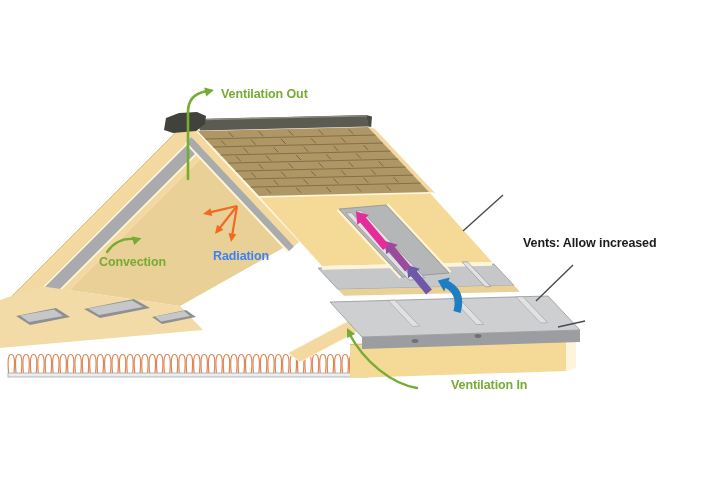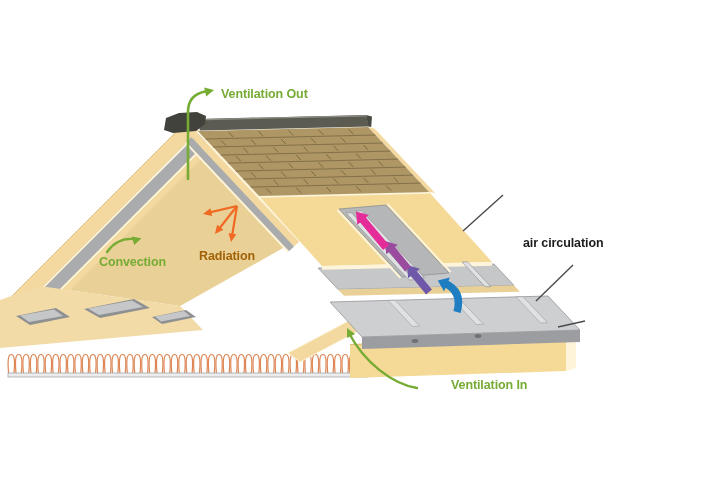--- a/index.html
+++ b/index.html
@@ -223,23 +223,23 @@
     <line x1="503" y1="195" x2="463" y2="231" stroke-width="1.4" stroke="#4a4a4a"></line>
     <line x1="573" y1="265" x2="536" y2="301" stroke-width="1.4" stroke="#4a4a4a"></line>
     <line x1="585" y1="321" x2="558" y2="327" stroke-width="1.4" stroke="#4a4a4a"></line>
   </g>
 </svg>
 
 <div class="lbl lbl-green" style="left: 221px; top: 85px; color: rgb(118, 171, 52);">Ventilation Out</div>
 
 <div class="lbl lbl-green" style="left: 99px; top: 253px; color: rgb(118, 171, 52); text-align: right;">Convection</div>
 
-<div class="lbl lbl-orange" style="left: 199px; top: 247px; color: #a16207;">Radiation</div>
+<div class="lbl lbl-orange" style="left: 213px; top: 247px; color: #3b82f6;">Radiation</div>
 
 
 <div class="lbl lbl-black" style="left: 523px; top: 234px; color: rgb(28, 28, 28);">
-  <div>air circulation</div>
+  <div>Vents: Allow increased</div>
 </div>
 
 
 <div class="lbl lbl-green" style="left: 419px; top: 376px; color: rgb(118, 171, 52); margin-left: 32px;">Ventilation In</div>
 
 </div>
 
 </body></html>

